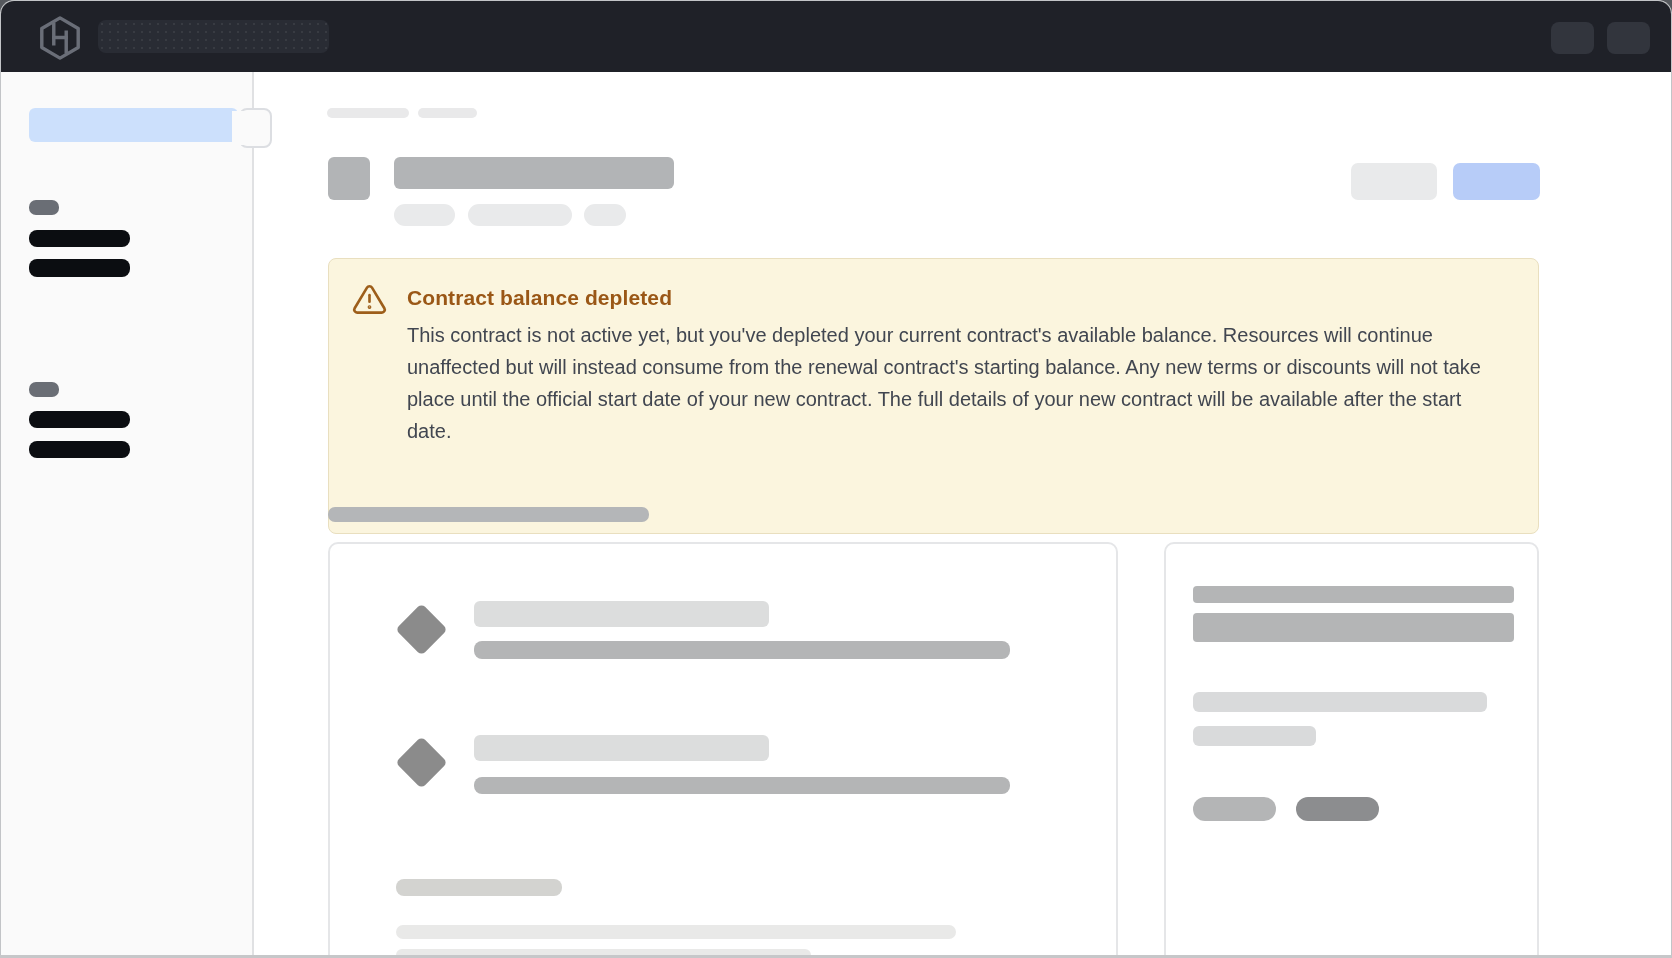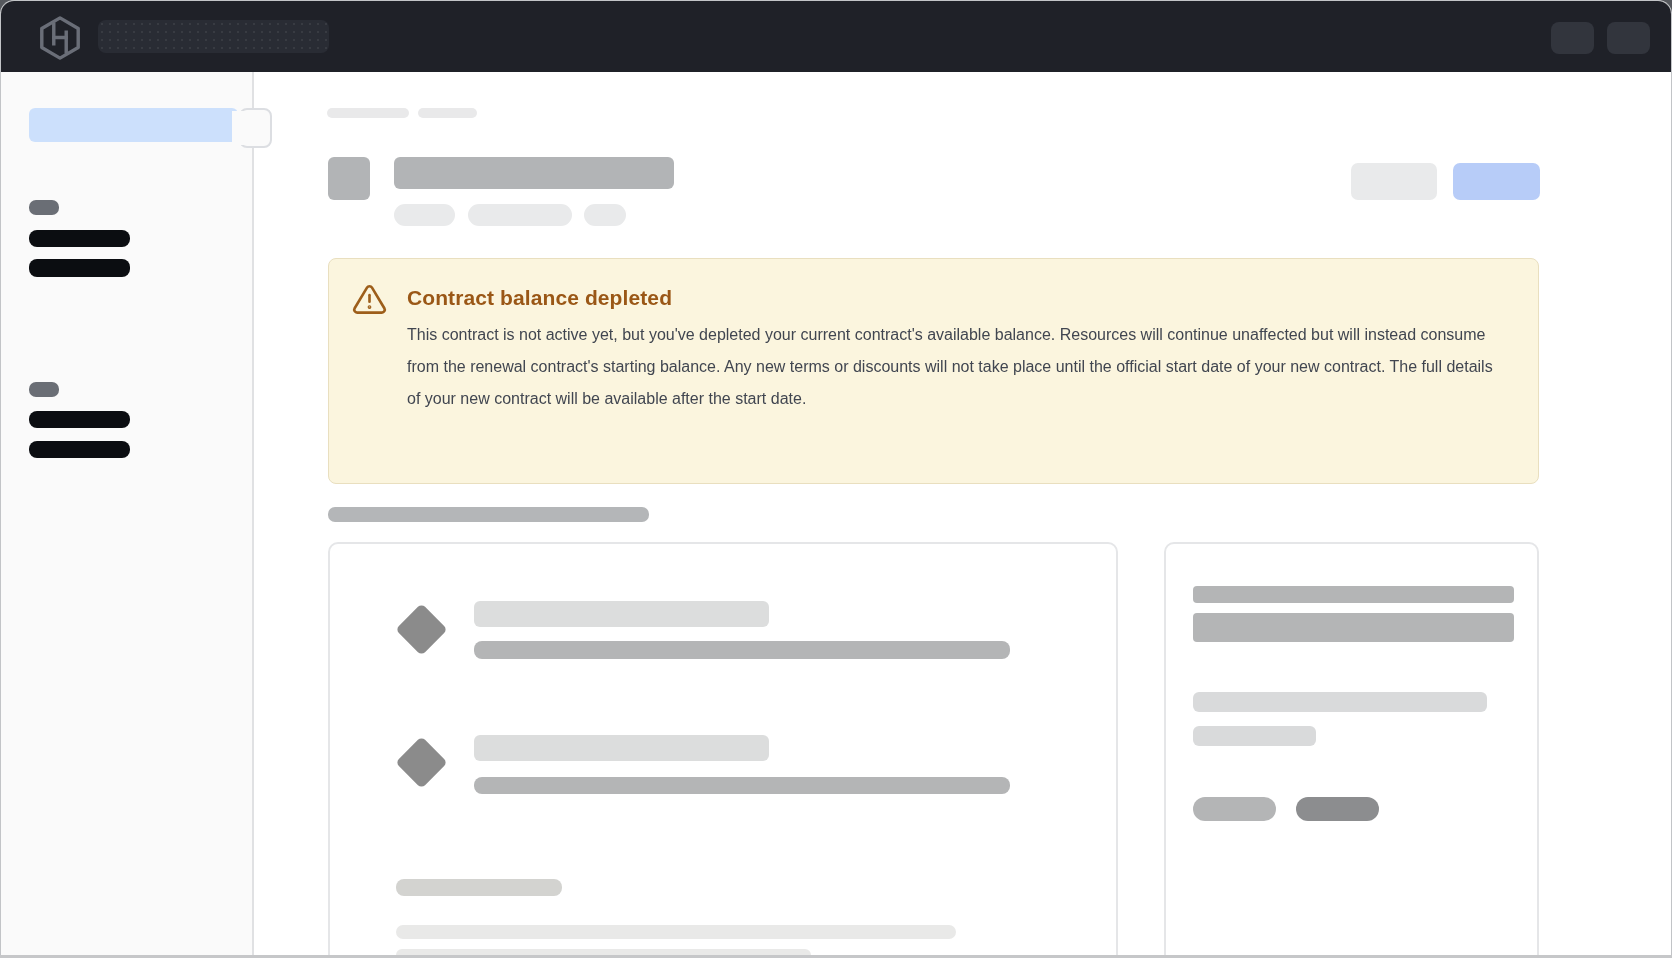--- a/index.html
+++ b/index.html
@@ -44,26 +44,26 @@
   
   .hdr-icon{position:absolute;left:327px;top:156px;width:42px;height:43px;border-radius:6px;background:var(--skeleton-mid,#b2b4b6);}
   .hdr-title{position:absolute;left:393px;top:156px;width:280px;height:32px;border-radius:6px;background:var(--skeleton-mid,#b2b4b6);}
   .hdr-meta{position:absolute;top:203px;height:22px;border-radius:11px;background:var(--skeleton-light,#e9eaeb);}
   .m1{left:393px;width:61px;} .m2{left:467px;width:104px;} .m3{left:583px;width:42px;}
   .btn{position:absolute;top:162px;height:37px;border-radius:7px;}
   .btn.gray{left:1350px;width:86px;background:var(--skeleton-light,#e9eaeb);}
   .btn.blue{left:1452px;width:87px;background:var(--accent-blue,#b7ccf8);}
   
   .alert{
-    position:absolute;left:327px;top:257px;width:1211px;height:226px;box-sizing:border-box;
+    position:absolute;left:327px;top:257px;width:1211px;height:276px;box-sizing:border-box;
     background:var(--warning-bg,#fbf5de);border:1px solid var(--warning-border,#e9dfbf);border-radius:8px;
   }
   .alert-icon{position:absolute;left:22px;top:23px;width:37px;height:35px;color:var(--warning-icon,#9d5e1a);}
   .alert-title{position:absolute;left:78px;top:27px;font-size:21px;font-weight:bold;color:var(--warning-title,#9a5716);letter-spacing:0.1px;}
-  .alert-body{position:absolute;left:78px;top:60px;width:1095px;font-size:16px;line-height:32px;color:var(--body-text,#414650);}
+  .alert-body{position:absolute;left:78px;top:60px;width:1095px;font-size:20px;line-height:32px;color:var(--body-text,#414650);}
   
   .section-bar{position:absolute;left:327px;top:506px;width:321px;height:15px;border-radius:7px;background:#b4b6b8;}
   .card{position:absolute;top:541px;background:#fff;border:2px solid #e5e6e8;border-radius:10px;box-sizing:border-box;}
   .card.c-left{left:327px;width:790px;height:430px;}
   .card.c-right{left:1163px;width:375px;height:430px;}
   .diamond{position:absolute;width:37px;height:37px;border-radius:5px;background:#8b8b8b;transform:rotate(45deg);}
   .d1{left:73px;top:67px;} .d2{left:73px;top:200px;}
   .row-light{position:absolute;left:144px;width:295px;height:26px;border-radius:6px;background:#dcdddd;}
   .rl1{top:57px;} .rl2{top:191px;}
   .row-mid{position:absolute;left:144px;width:536px;height:18px;border-radius:8px;background:#b4b5b6;}

